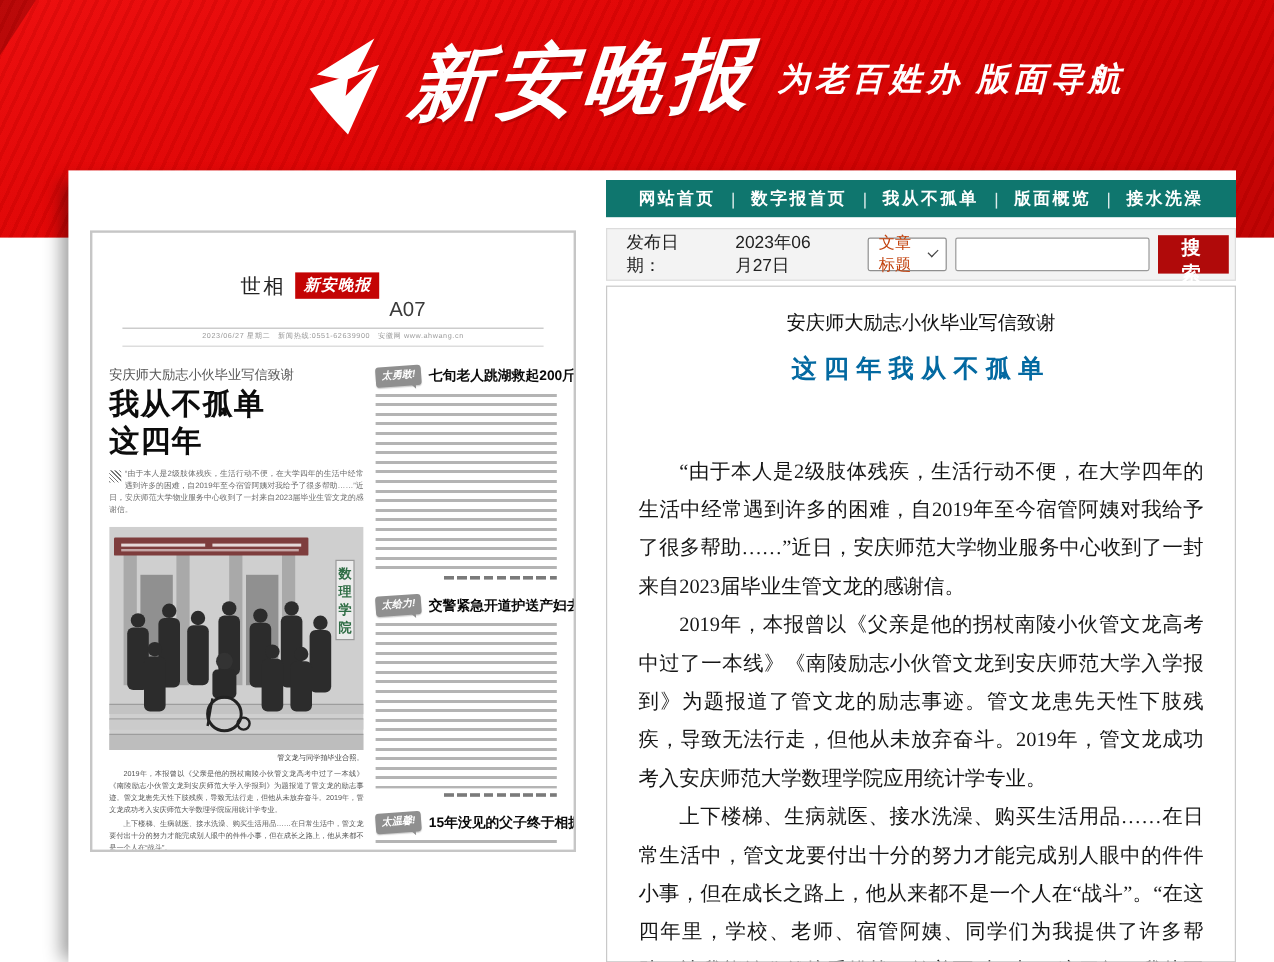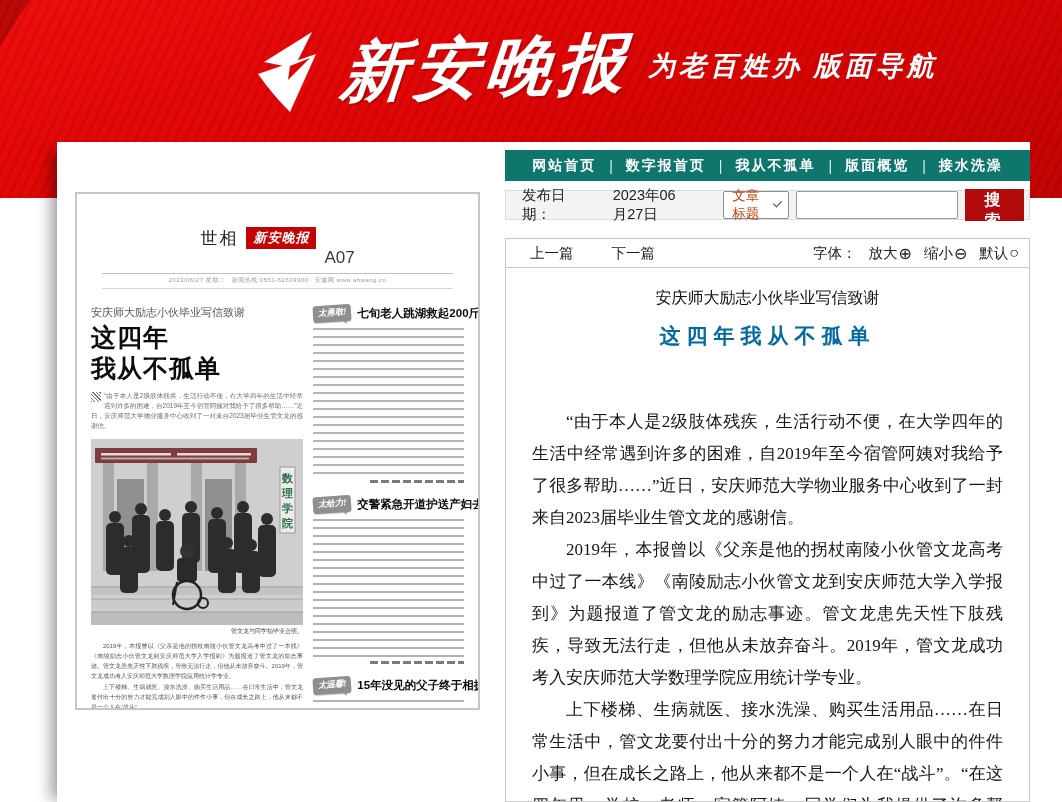--- a/index.html
+++ b/index.html
@@ -39,21 +39,21 @@
   }
   
   .site-nav{
     position:absolute;left:448px;top:8px;width:525px;height:31px;background:#0f766e;
     display:flex;align-items:center;justify-content:center;gap:13px;
     color:#fff;font-size:14px;font-weight:bold;letter-spacing:2px;
   }
   .site-nav .sep{font-weight:normal;opacity:.85;letter-spacing:0;}
   .site-nav a{color:#fff;text-decoration:none;cursor:pointer;}
   .search-bar{
-    position:absolute;left:448px;top:48px;width:525px;height:30px;box-sizing:border-box;
+    position:absolute;left:448px;top:48px;width:525px;height:44px;box-sizing:border-box;
     background:#f3f3f3;border:1px solid #dcdcdc;display:flex;align-items:center;
     padding:0 5px 0 16px;font-size:14.5px;color:#222;
   }
   .date-value{margin-left:42px;}
   .fake-select{
     margin-left:38px;display:flex;align-items:center;gap:9px;height:28px;box-sizing:border-box;
     border:1px solid #8f8f8f;background:#fff;padding:0 8px;font-size:13.5px;color:#c2410c;
     border-radius:2px;cursor:pointer;
   }
   .chev{width:7px;height:7px;border-right:1.8px solid #444;border-bottom:1.8px solid #444;
@@ -167,22 +167,22 @@
     <div class="mast">
       <span class="mast-section">世相</span>
       <span class="mast-logo">新安晚报</span>
       <span class="mast-page">A07</span>
     </div>
     <div class="dateline">2023/06/27 星期二　新闻热线:0551-62639900　安徽网 www.ahwang.cn</div>
 
     <div class="page-cols">
       <div class="col-left">
         <div class="np-kicker">安庆师大励志小伙毕业写信致谢</div>
+        <div class="np-title">我从不孤单</div>
         <div class="np-title">这四年</div>
-        <div class="np-title">我从不孤单</div>
         <div class="np-lead">
           <span class="deco-square"></span>
           <span>“由于本人是2级肢体残疾，生活行动不便，在大学四年的生活中经常遇到许多的困难，自2019年至今宿管阿姨对我给予了很多帮助……”近日，安庆师范大学物业服务中心收到了一封来自2023届毕业生管文龙的感谢信。</span>
         </div>
 
         <svg class="photo" viewBox="0 0 212 186">
           <rect x="0" y="0" width="212" height="186" fill="#cfcfcf"></rect>
           <rect x="12" y="22" width="11" height="110" fill="#a9a9a9"></rect>
           <rect x="56" y="22" width="11" height="110" fill="#a9a9a9"></rect>
           <rect x="100" y="22" width="11" height="110" fill="#a9a9a9"></rect>
@@ -301,39 +301,20 @@
     <span class="date-value">2023年06月27日</span>
     <div class="fake-select">
       <span>文章标题</span>
       <span class="chev"></span>
     </div>
     <input class="search-input" type="text" placeholder="" style="">
     <button class="search-btn">搜 索</button>
   </div>
 
   <div class="article-box">
-    <div class="article-toolbar">
-      <a class="prev-link">上一篇</a>
-      <a>下一篇</a>
-      <div class="font-controls">
-        <span>字体：</span>
-        <span class="ctl">
-          <span>放大</span>
-          <span class="glyph">⊕</span>
-        </span>
-        <span class="ctl">
-          <span>缩小</span>
-          <span class="glyph">⊖</span>
-        </span>
-        <span class="ctl">
-          <span>默认</span>
-          <span class="glyph">○</span>
-        </span>
-      </div>
-    </div>
     <div class="article-body">
       <div class="kicker">安庆师大励志小伙毕业写信致谢</div>
       <div class="title">这四年我从不孤单</div>
       <div class="paras">
         <p>“由于本人是2级肢体残疾，生活行动不便，在大学四年的生活中经常遇到许多的困难，自2019年至今宿管阿姨对我给予了很多帮助……”近日，安庆师范大学物业服务中心收到了一封来自2023届毕业生管文龙的感谢信。</p>
         <p>2019年，本报曾以《父亲是他的拐杖南陵小伙管文龙高考中过了一本线》《南陵励志小伙管文龙到安庆师范大学入学报到》为题报道了管文龙的励志事迹。管文龙患先天性下肢残疾，导致无法行走，但他从未放弃奋斗。2019年，管文龙成功考入安庆师范大学数理学院应用统计学专业。</p>
         <p>上下楼梯、生病就医、接水洗澡、购买生活用品……在日常生活中，管文龙要付出十分的努力才能完成别人眼中的件件小事，但在成长之路上，他从来都不是一个人在“战斗”。“在这四年里，学校、老师、宿管阿姨、同学们为我提供了许多帮助，让我能够欣然接受挑战，笑着面对一切。这四年，我从不孤单。”毕业之际，管文龙写下一封凝聚他四年感激之情的感谢信。</p>
       </div>
 
     </div>

